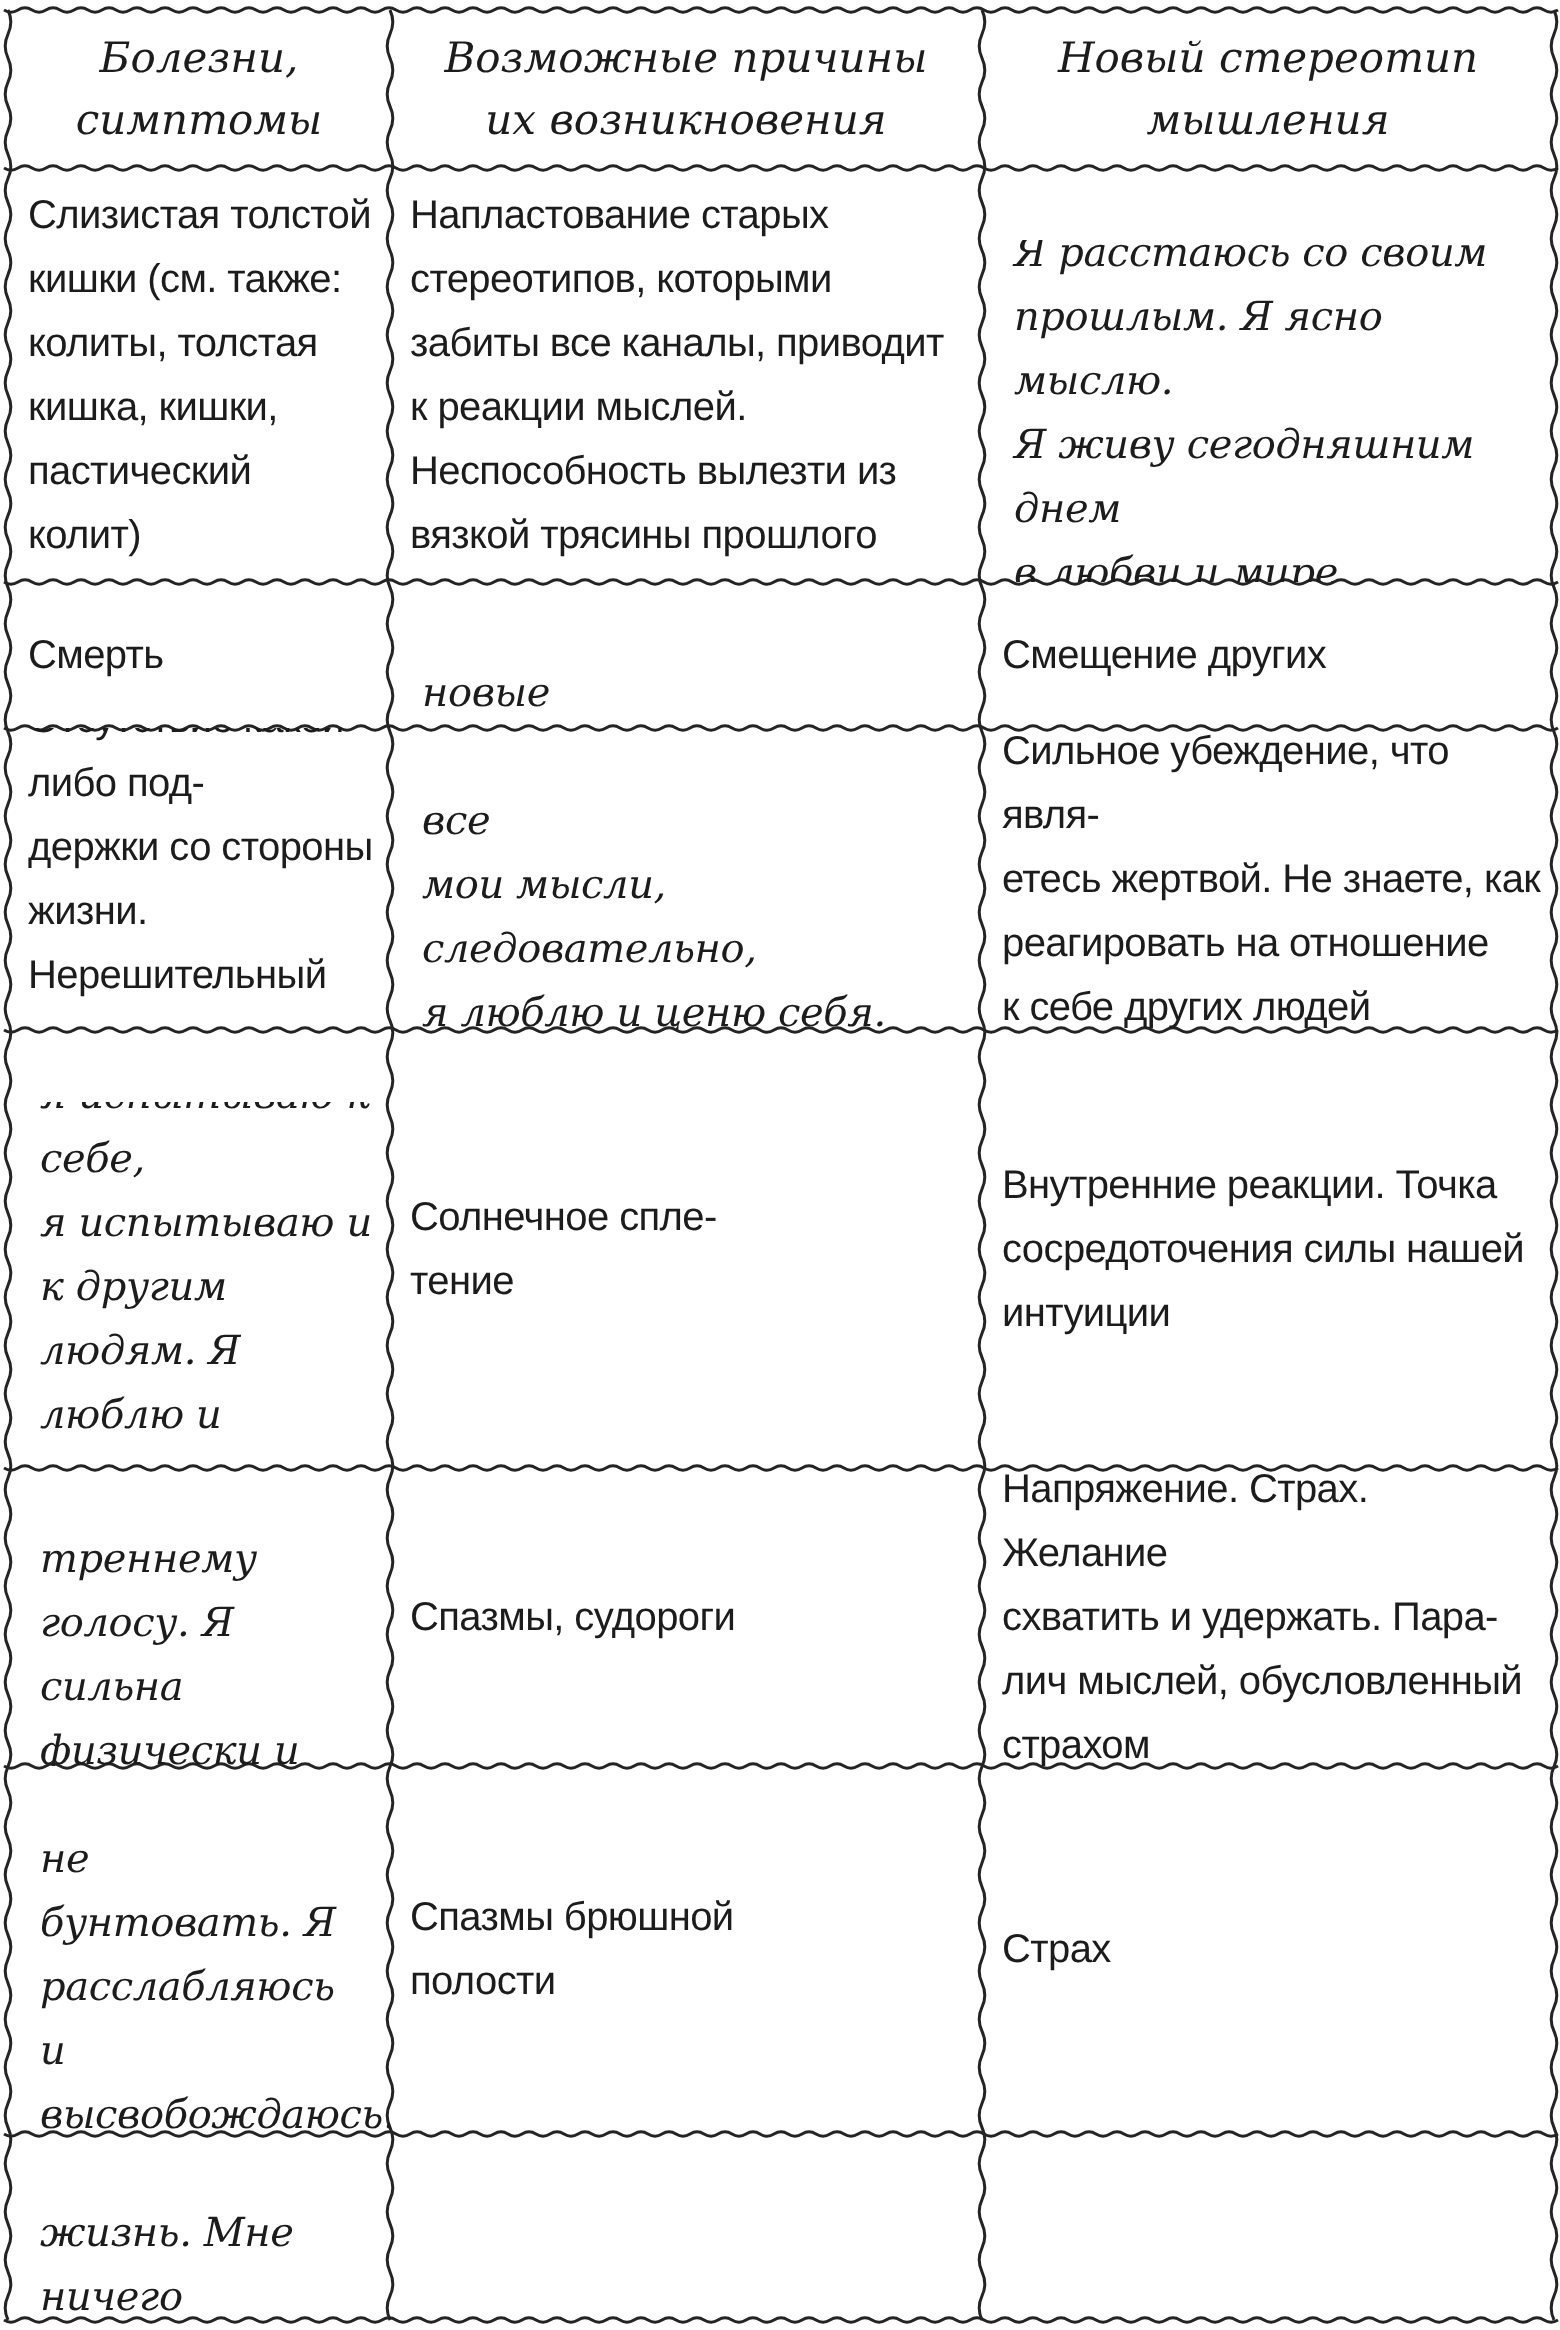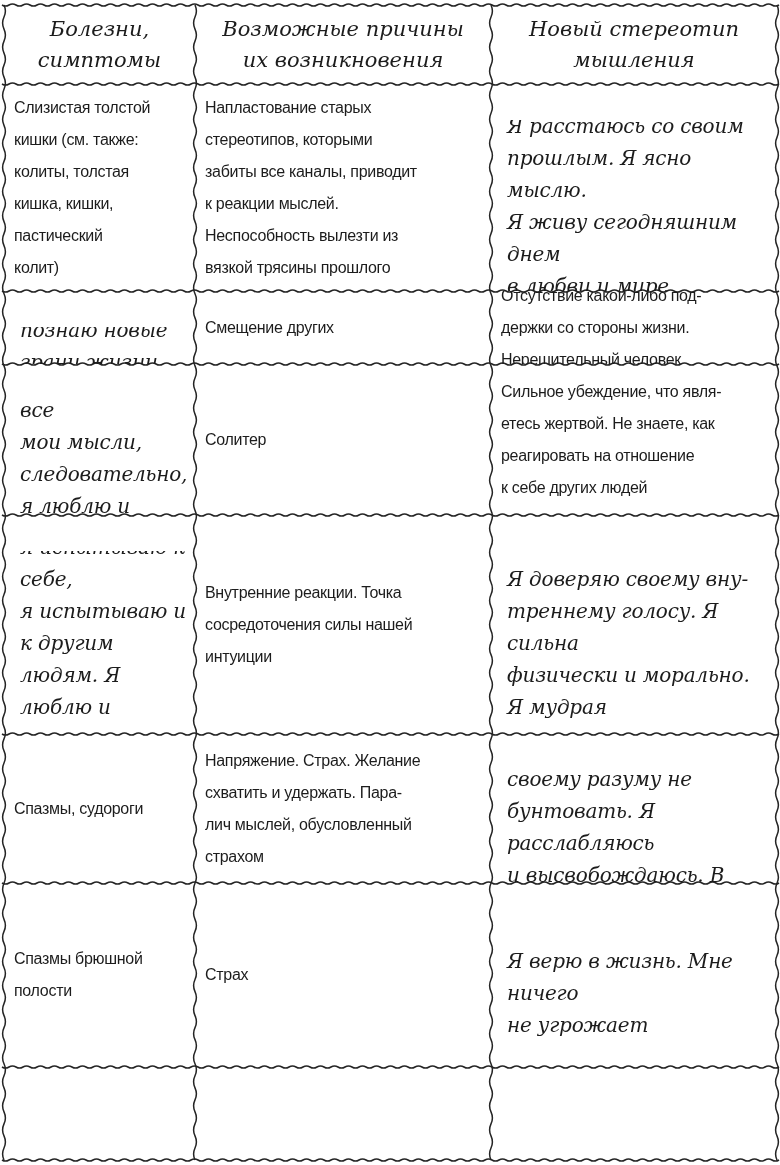--- a/index.html
+++ b/index.html
@@ -5,21 +5,21 @@
   html,body{margin:0;padding:0;background:#ffffff;}
   body{width:780px;height:1165px;position:relative;overflow:hidden;
        font-family:"Liberation Sans",sans-serif;color:#1c1c1c;}
   #wavy-grid{position:absolute;left:0;top:0;z-index:1;}
   .table{position:absolute;left:4px;top:5px;width:773px;height:1155px;z-index:2;
          display:grid;
          grid-template-columns:191px 296px 286px;
          grid-template-rows:79px 207px 73px 151px 219px 149px 184px 93px;}
   .cell{display:flex;align-items:center;white-space:pre-line;overflow:hidden;}
   .sans{font-family:"Liberation Sans",sans-serif;
-        font-size:16px;line-height:32px;letter-spacing:-0.3px;
+        font-size:20px;line-height:32px;letter-spacing:-0.3px;
         padding:4px 6px 4px 10px;}
   .script{font-family:"DejaVu Serif","Liberation Serif",serif;font-style:italic;
           font-size:20px;line-height:32px;letter-spacing:-0.2px;
           padding:4px 6px 4px 16px;margin-top:36px;}
   .hdr{justify-content:center;text-align:center;
        font-family:"DejaVu Serif","Liberation Serif",serif;font-style:italic;
        font-size:21px;line-height:31px;padding:2px 20px;}
 </style>
 </head>
 <body>
@@ -59,44 +59,46 @@
 стереотипов, которыми
 забиты все каналы, приводит
 к реакции мыслей.
 Неспособность вылезти из
 вязкой трясины прошлого</div>
   <div class="cell script">Я расстаюсь со своим
 прошлым. Я ясно мыслю.
 Я живу сегодняшним днем
 в любви и мире</div>
 
+  <div class="cell sans">Смерть</div>
   <div class="cell script">Я с радостью познаю новые
 грани жизни. Все хорошо</div>
 
   <div class="cell sans">Смещение других</div>
   <div class="cell sans">Отсутствие какой-либо под-
 держки со стороны жизни.
 Нерешительный человек</div>
   <div class="cell script">Жизнь поддерживает все
 мои мысли, следовательно,
 я люблю и ценю себя.
 Все хорошо</div>
 
-  <div class="cell sans">Солитер</div>
   <div class="cell sans">Сильное убеждение, что явля-
 етесь жертвой. Не знаете, как
 реагировать на отношение
 к себе других людей</div>
   <div class="cell script">Добрые чувства, которые
 я испытываю к себе,
 я испытываю и к другим
 людям. Я люблю и принимаю
 всевозможные проявления
 своего «я»</div>
 
+  <div class="cell sans">Солнечное спле-
+тение</div>
   <div class="cell sans">Внутренние реакции. Точка
 сосредоточения силы нашей
 интуиции</div>
   <div class="cell script">Я доверяю своему вну-
 треннему голосу. Я сильна
 физически и морально.
 Я мудрая</div>
 
   <div class="cell sans">Спазмы, судороги</div>
   <div class="cell sans">Напряжение. Страх. Желание

